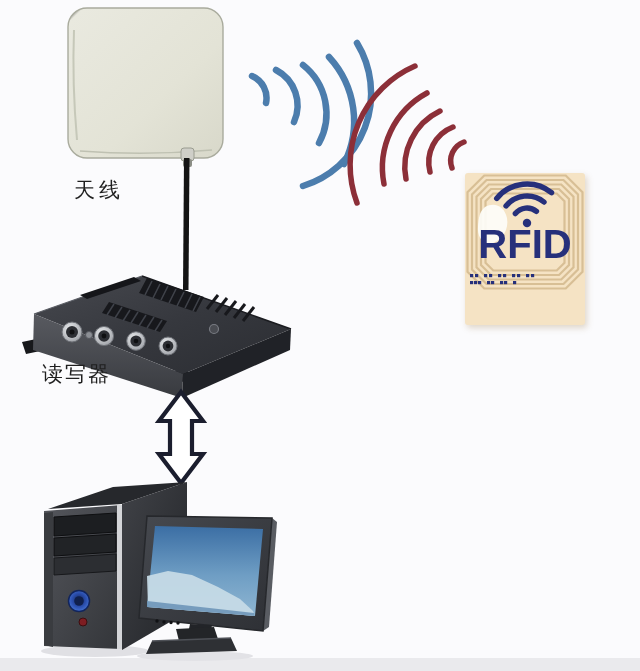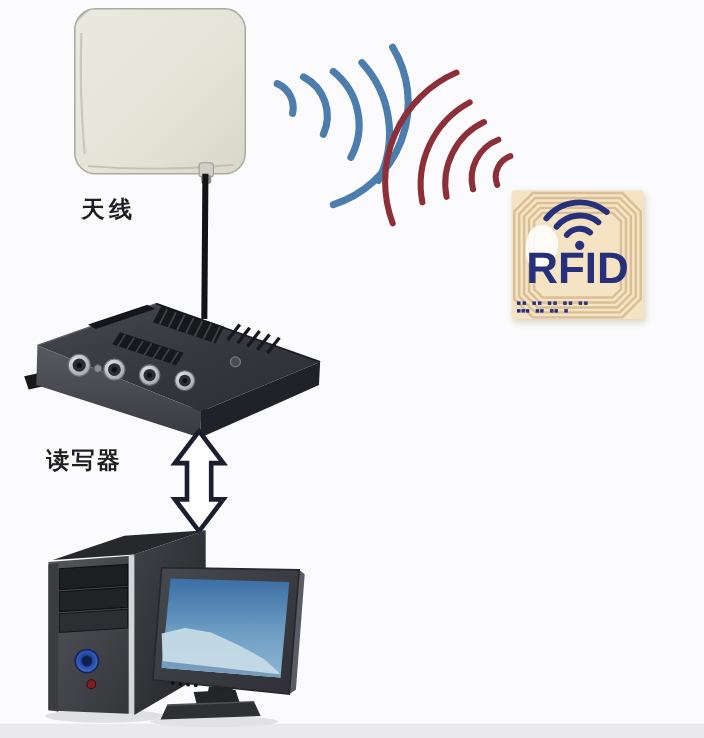--- a/index.html
+++ b/index.html
@@ -1,25 +1,25 @@
 <!DOCTYPE html>
 <html style="--wave-blue: #4c7dad; --wave-red: #8c2f38; --label-text: #1f1f1f; --arrow-fill: #ffffff; --arrow-outline: #1b1e2e; --antenna-panel: #e4e4d8; --device-body: #3a3c42; --screen-blue: #4a7cae; --bg: #fbfbfd; --floor: #eaeaed; --tag-bg: #f5e3c4; --tag-coil: #d6bd92; --tag-navy: #26307b;"><head>
 <meta charset="utf-8">
 <style>
   html,body{margin:0;padding:0;background:#fff}
   .canvas{position:relative;width:640px;height:671px;background:var(--bg,#fbfbfd);overflow:hidden;font-family:"Liberation Sans",sans-serif}
   .art{position:absolute;left:0;top:0;width:640px;height:671px}
-  .label{position:absolute;font-family:"Liberation Serif","DejaVu Serif",serif;font-weight:700;color:var(--label-text,#1f1f1f);font-size:21px;line-height:1;white-space:nowrap}
+  .label{position:absolute;font-family:"Liberation Serif","DejaVu Serif",serif;font-weight:400;color:var(--label-text,#1f1f1f);font-size:21px;line-height:1;white-space:nowrap}
   .label-antenna{left:74px;top:180px;letter-spacing:4px}
-  .label-reader{left:42px;top:408px;letter-spacing:2px}
+  .label-reader{left:42px;top:364px;letter-spacing:2px}
   .label-tag{left:476px;top:313px;letter-spacing:1px}
   .label-system{left:287px;top:565px;letter-spacing:1px}
   .arrow{fill:var(--arrow-fill,#fff);stroke:var(--arrow-outline,#1b1e2e);stroke-width:4.2;stroke-linejoin:miter}
   .floor{fill:var(--floor,#eaeaed)}
-  .rfid-tag{position:absolute;left:465px;top:173px;width:120px;height:117px;background:var(--tag-bg,#f5e3c4);border-radius:3px;box-shadow:2px 3px 6px rgba(150,120,70,.28)}
+  .rfid-tag{position:absolute;left:465px;top:173px;width:120px;height:152px;background:var(--tag-bg,#f5e3c4);border-radius:3px;box-shadow:2px 3px 6px rgba(150,120,70,.28)}
   .tag-art{position:absolute;left:0;top:0;width:120px;height:118px}
   .tag-text{position:absolute;left:0;right:0;top:51px;text-align:center;font-family:"Liberation Sans",sans-serif;font-weight:700;font-size:40px;line-height:1;color:var(--tag-navy,#26307b)}
 </style>
 </head>
 <body>
 
 <div class="canvas">
 
   <svg class="art" viewBox="0 0 640 671" xmlns="http://www.w3.org/2000/svg">
     <defs>

